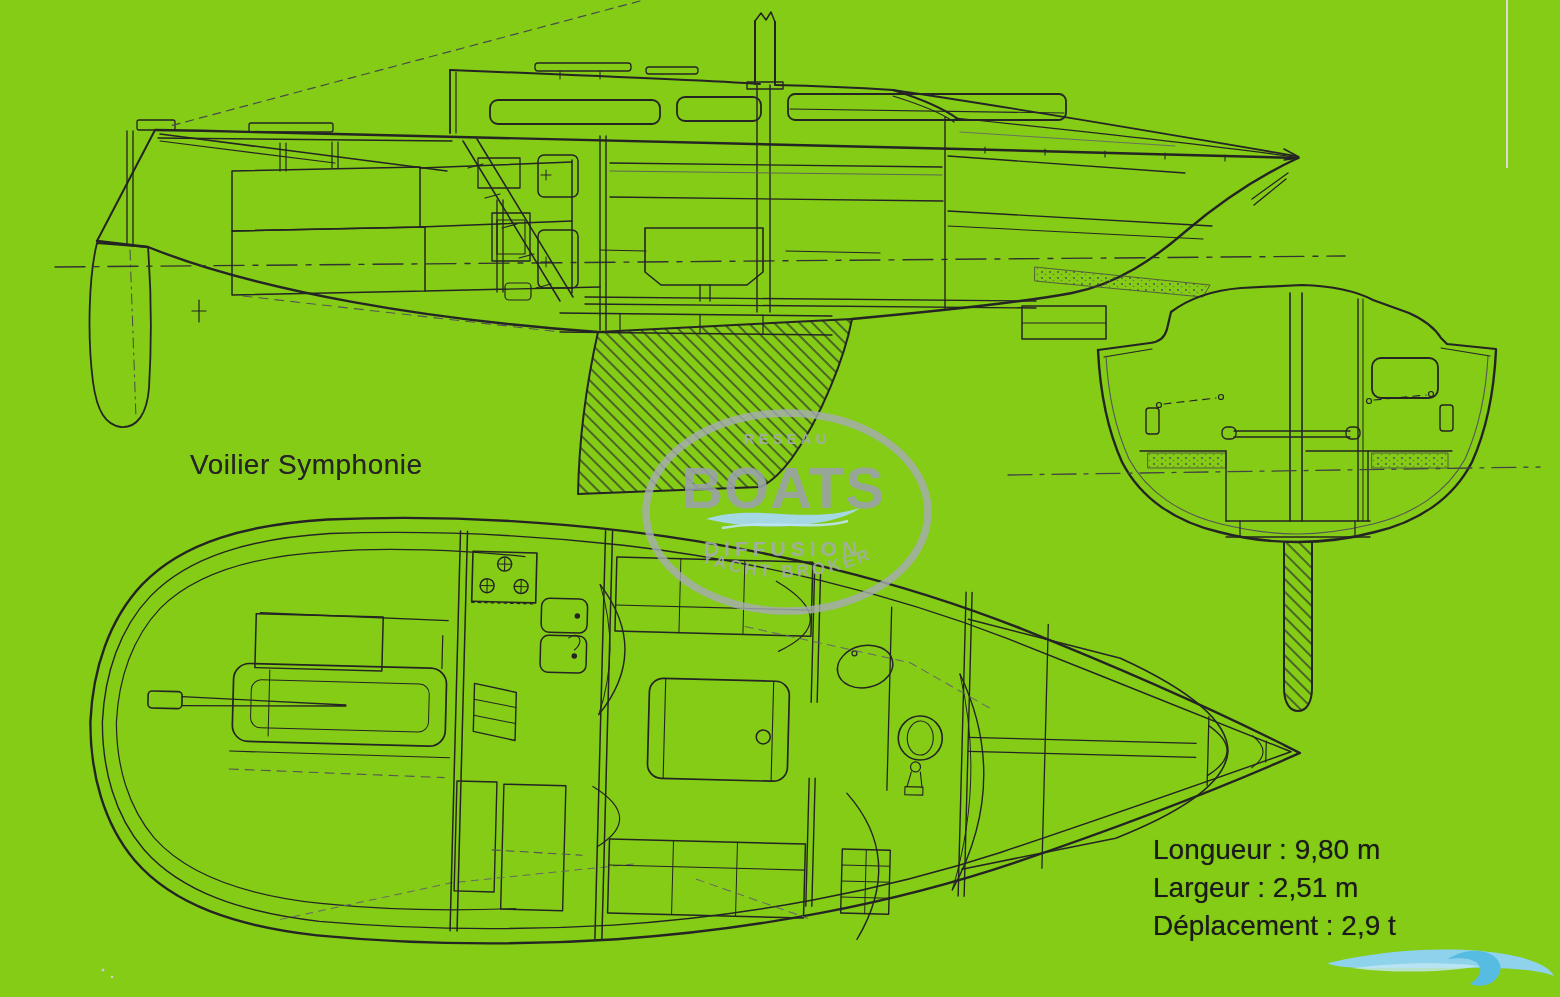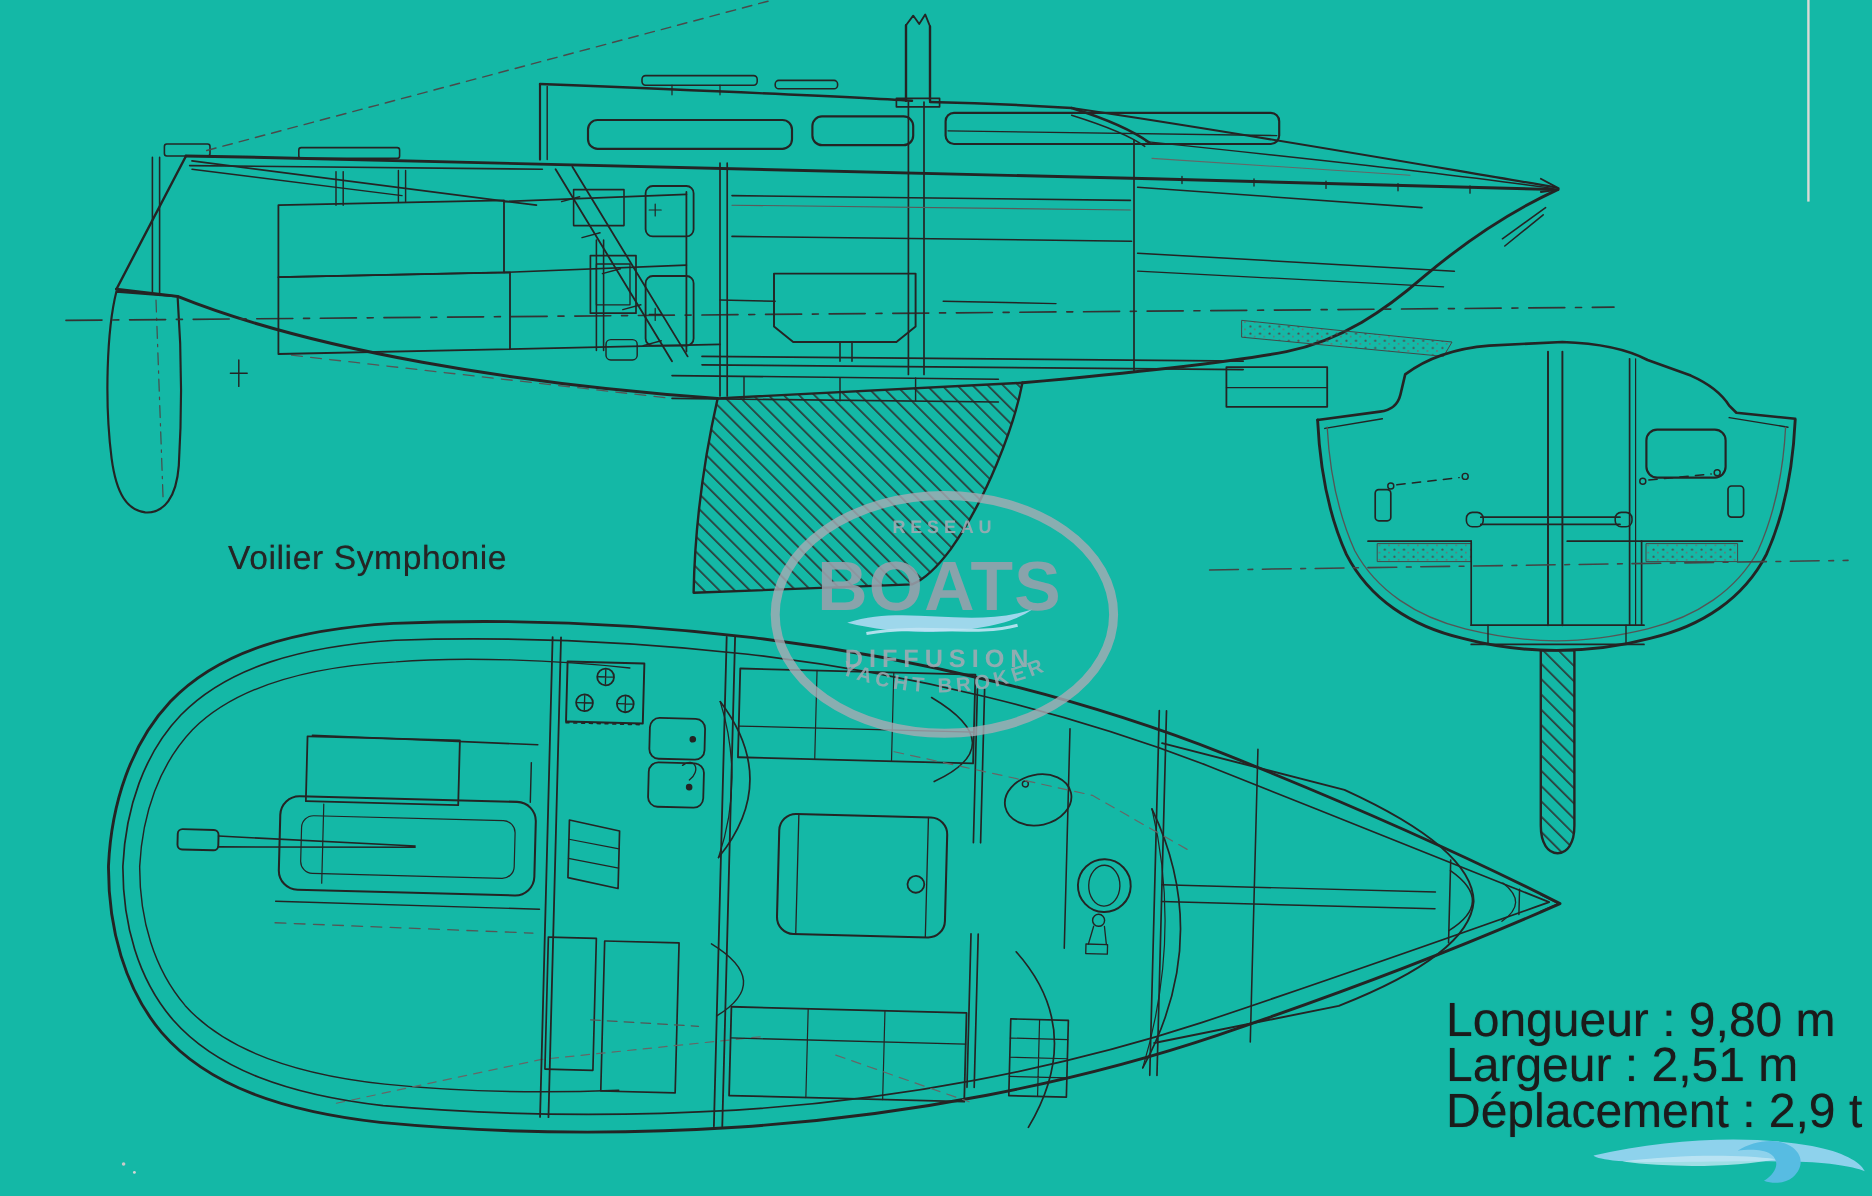--- a/index.html
+++ b/index.html
@@ -1,21 +1,21 @@
 <!DOCTYPE html>
 <html><head>
 <meta charset="utf-8">
 <style>
   html,body{margin:0;padding:0;background:#ffffff;}
-  .stage{position:relative;width:1560px;height:997px;background:#14b8a6;overflow:hidden;
+  .stage{position:relative;width:1560px;height:997px;background:#84cc16;overflow:hidden;
          font-family:"Liberation Sans", sans-serif;}
   .stage svg{position:absolute;left:0;top:0;}
   .boat-title{position:absolute;left:190px;top:449px;font-size:28px;color:#252525;
               letter-spacing:0.5px;text-shadow:0 0 0.6px rgba(40,40,40,.65);white-space:nowrap;}
-  .specs{position:absolute;left:1205px;top:831px;font-size:40px;line-height:38px;color:#1b1b1b;
+  .specs{position:absolute;left:1153px;top:831px;font-size:28px;line-height:38px;color:#1b1b1b;
          text-shadow:0 0 0.7px rgba(30,30,30,.7);white-space:nowrap;}
   .wm-text{font-family:"Liberation Sans", sans-serif;font-weight:bold;}
   path,line,rect,circle,ellipse,polyline{vector-effect:none;}
 </style>
 </head>
 <body>
 
 <div class="stage">
 
 <svg width="1560" height="997" viewBox="0 0 1560 997">

